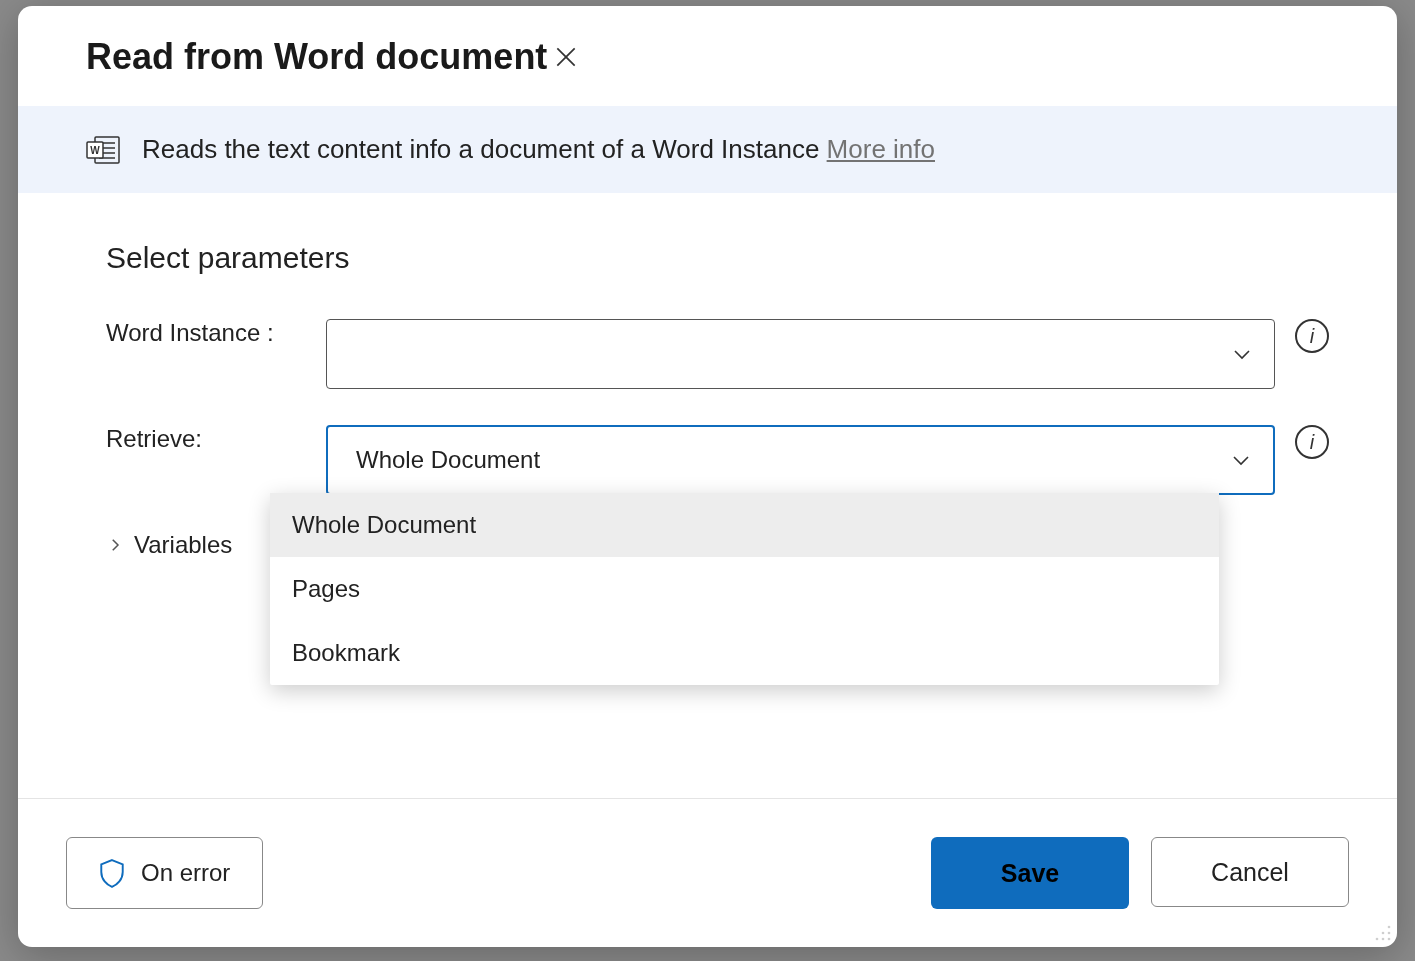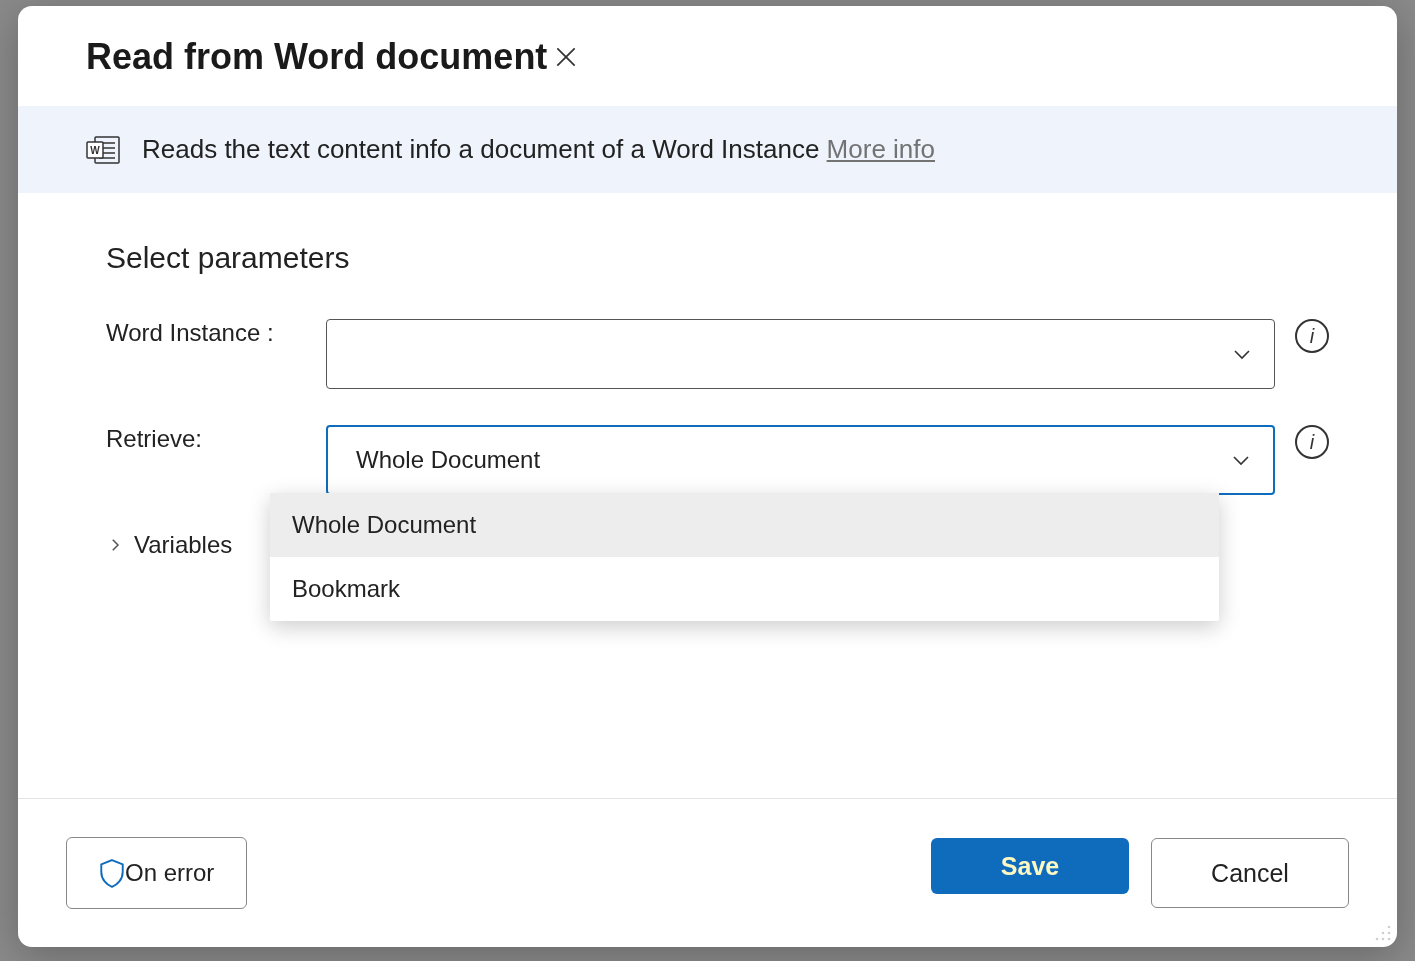--- a/index.html
+++ b/index.html
@@ -184,36 +184,37 @@
   }
   .on-error-btn {
     height: 72px;
     padding: 0 32px;
     border: 1.5px solid #888;
     border-radius: 6px;
     background: #fff;
     cursor: pointer;
     display: flex;
     align-items: center;
+    gap: 16px;
     font-size: 24px;
     color: #222;
   }
   .shield-icon {
     width: 26px;
     height: 30px;
   }
   .footer-right {
     display: flex;
     gap: 22px;
   }
   .btn-primary {
-    height: 56px;
+    height: 72px;
     min-width: 198px;
     background: #0f6cbd;
-    color: #fef9c3;
+    color: #000000;
     border: none;
     border-radius: 6px;
     font-size: 25px;
     font-weight: 600;
     cursor: pointer;
   }
   .btn-secondary {
     height: 70px;
     min-width: 198px;
     background: #fff;
@@ -288,20 +289,21 @@
       <div class="param-label">Retrieve:</div>
       <div class="select-wrap">
         <div class="select-box focused">
           <span>Whole Document</span>
           <svg class="chevron-down" width="24" height="24" viewBox="0 0 24 24" fill="none" stroke="#333" stroke-width="1.6">
             <polyline points="5 9 12 16 19 9"></polyline>
           </svg>
         </div>
         <div class="dropdown-list">
           <div class="dropdown-item selected">Whole Document</div>
+          <div class="dropdown-item">Pages</div>
           <div class="dropdown-item">Bookmark</div>
         </div>
       </div>
       <button class="info-icon-btn">
         <span>i</span>
       </button>
     </div>
 
     <div class="variables-row">
       <svg class="expand-chevron" width="18" height="18" viewBox="0 0 24 24" fill="none" stroke="#555" stroke-width="2">

